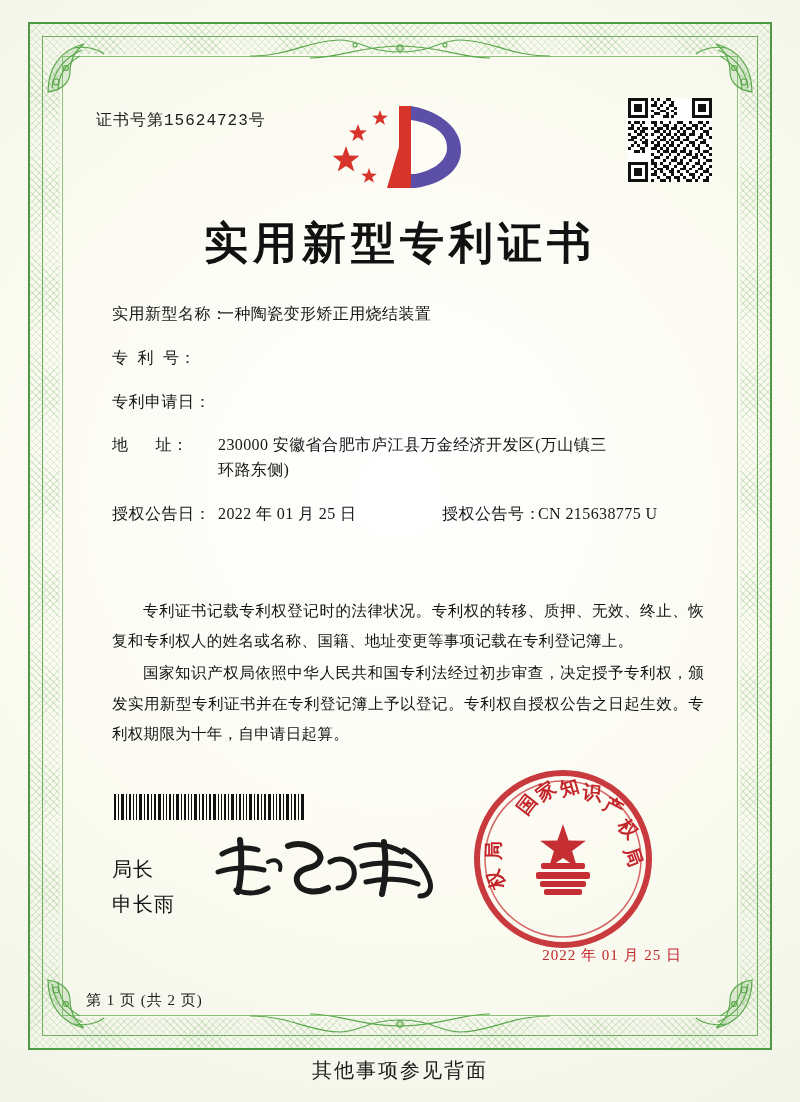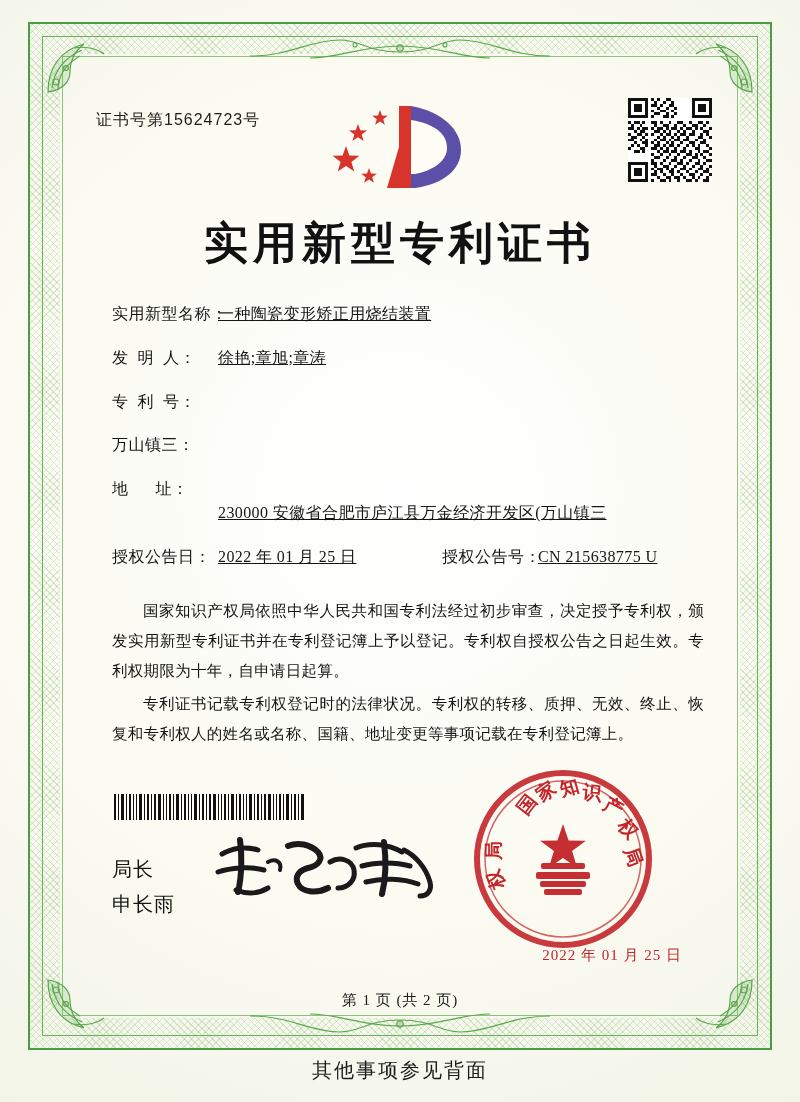--- a/index.html
+++ b/index.html
@@ -104,21 +104,21 @@
     bottom: 100px;
   }
 
   .cert-no {
     position: absolute;
     left: 10px;
     top: 26px;
     font-size: 16px;
     color: #1d1d1d;
     letter-spacing: 1px;
-    font-family: Liberation Sans, sans-serif;
+    font-family: Liberation Mono, monospace;
   }
 
   .qr {
     position: absolute;
     right: 2px;
     top: 14px;
     width: 84px;
     height: 84px;
     background: #ffffff;
   }
@@ -163,25 +163,23 @@
   }
   .field-label {
     width: 106px;
     flex: 0 0 106px;
     white-space: pre;
     letter-spacing: 0.5px;
   }
   .field-value {
     flex: 1;
     letter-spacing: 0.4px;
-    text-decoration: underline;
   }
   .field-value .sub-line {
     display: block;
-    margin-top: 24px;
   }
 
   .field-row.pair {
     margin-bottom: 10px;
   }
   .pair-left {
     display: flex;
     flex: 0 0 330px;
   }
   .pair-right {
@@ -255,21 +253,20 @@
     top: 862px;
     font-size: 15px;
     color: #c3252a;
     letter-spacing: 1px;
   }
 
   .page-no {
     position: absolute;
     left: 0; right: 0;
     bottom: -8px;
-    text-align: center;
     font-size: 15px;
     color: #1b1b1b;
     letter-spacing: 1px;
   }
 
   .footer-note {
     position: absolute;
     left: 0; right: 0;
     bottom: 18px;
     text-align: center;
@@ -590,57 +587,54 @@
 
     <div class="title">实用新型专利证书</div>
 
     <div class="fields">
 
       <div class="field-row">
         <div class="field-label">实用新型名称：</div>
         <div class="field-value">一种陶瓷变形矫正用烧结装置</div>
       </div>
 
-      <div class="field-row">
-        <div class="field-label">发  明  人：</div>
-        <div class="field-value">徐艳;章旭;章涛</div>
-      </div>
 
       <div class="field-row">
         <div class="field-label">专  利  号：</div>
       </div>
 
       <div class="field-row">
-        <div class="field-label">万山镇三：</div>
+        <div class="field-label">专利申请日：</div>
       </div>
 
 
       <div class="field-row">
         <div class="field-label">地      址：</div>
         <div class="field-value">
           <span class="sub-line">230000  安徽省合肥市庐江县万金经济开发区(万山镇三</span>
+          <span class="sub-line">环路东侧)</span>
         </div>
       </div>
 
       <div class="field-row pair">
         <div class="pair-left">
           <div class="field-label">授权公告日：</div>
           <div class="field-value">2022 年 01 月 25 日</div>
         </div>
         <div class="pair-right">
           <div class="field-label">授权公告号：</div>
           <div class="field-value">CN 215638775 U</div>
         </div>
       </div>
 
     </div>
 
     <div class="paragraphs">
+      <p>专利证书记载专利权登记时的法律状况。专利权的转移、质押、无效、终止、恢复和专利权人的姓名或名称、国籍、地址变更等事项记载在专利登记簿上。</p>
       <p>国家知识产权局依照中华人民共和国专利法经过初步审查，决定授予专利权，颁发实用新型专利证书并在专利登记簿上予以登记。专利权自授权公告之日起生效。专利权期限为十年，自申请日起算。</p>
-      <p>专利证书记载专利权登记时的法律状况。专利权的转移、质押、无效、终止、恢复和专利权人的姓名或名称、国籍、地址变更等事项记载在专利登记簿上。</p>
     </div>
 
     <div class="barcode">
       <svg viewBox="0 0 196 26" preserveAspectRatio="none" shape-rendering="crispEdges">
         <rect width="196" height="26" fill="#fdfdf6"></rect>
         <g fill="#111111">
           <rect x="2" y="0" width="2" height="26"></rect>
             <rect x="6" y="0" width="1" height="26"></rect>
           <rect x="9" y="0" width="3" height="26"></rect>
             <rect x="14" y="0" width="1" height="26"></rect>

